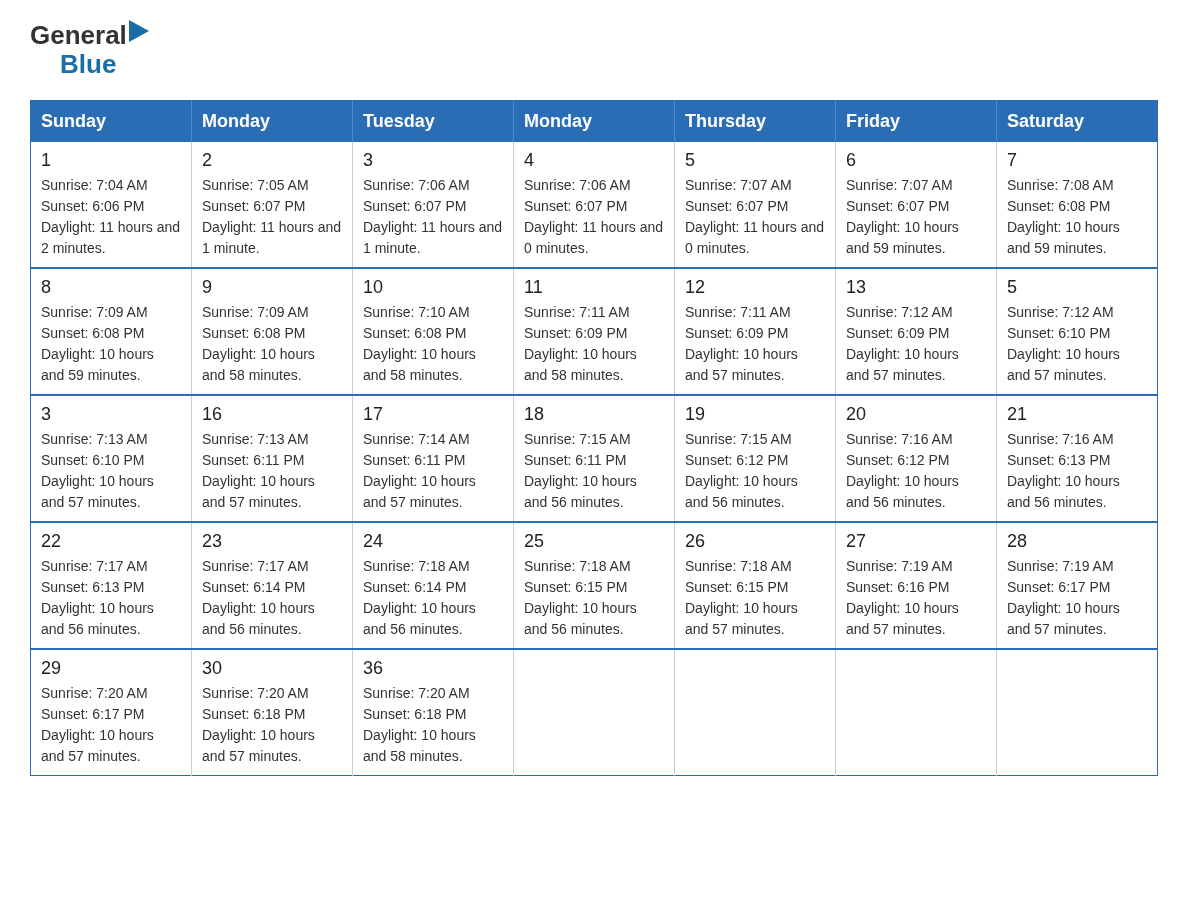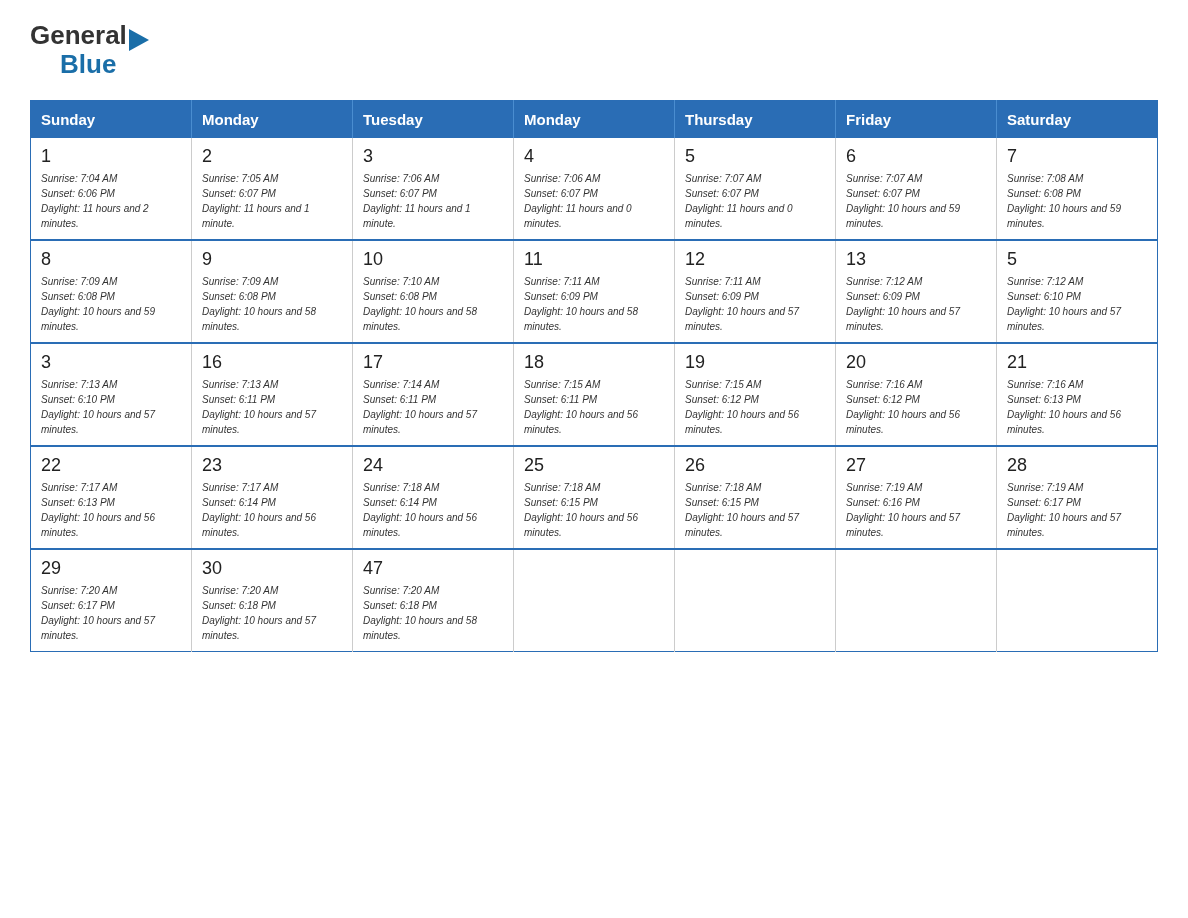--- a/index.html
+++ b/index.html
@@ -39,21 +39,21 @@
     table {
       width: 100%;
       border-collapse: collapse;
       border: 1px solid #2a6db5;
     }
     thead tr {
       background-color: #2a6db5;
     }
     thead th {
       color: #fff;
-      font-size: 15px;
+      font-size: 18px;
       font-weight: bold;
       padding: 10px 10px;
       text-align: left;
       border-right: 1px solid #4a8dd0;
     }
     thead th:last-child { border-right: none; }
     tbody tr {
       border-bottom: 2px solid #2a6db5;
     }
     tbody tr:last-child { border-bottom: none; }
@@ -68,32 +68,31 @@
     }
     tbody td:last-child { border-right: none; }
     .day-num {
       font-size: 18px;
       font-weight: normal;
       color: #222;
       display: block;
       margin-bottom: 4px;
     }
     .day-info {
-      font-size: 10px;
+      font-size: 14px;
       color: #333;
       line-height: 1.5;
-      font-style: italic;
     }
   </style>
 </head>
 <body>
 
 <div class="header-area">
   <div class="logo">
-    <div style="display:flex; align-items:flex-end; gap:2px;">
+    <div style="display:flex; align-items:flex-start; gap:2px;">
       <span style="font-size:26px; font-weight:bold; color:#333; font-family:Arial, sans-serif;">General</span>
       <svg width="20" height="22" viewBox="0 0 20 22">
         <polygon points="0,0 20,11 0,22" fill="#1a6ea8"></polygon>
       </svg>
     </div>
     <div style="margin-top:-2px; margin-left:2px;">
       <span style="font-size:26px; font-weight:bold; color:#1a6ea8; font-family:Arial, sans-serif;margin-left:28px;">Blue</span>
     </div>
   </div>
   <div class="title-area">
@@ -238,21 +237,21 @@
       <tr>
         <td>
           <span class="day-num">29</span>
           <div class="day-info">Sunrise: 7:20 AM<br>Sunset: 6:17 PM<br>Daylight: 10 hours and 57 minutes.</div>
         </td>
         <td>
           <span class="day-num">30</span>
           <div class="day-info">Sunrise: 7:20 AM<br>Sunset: 6:18 PM<br>Daylight: 10 hours and 57 minutes.</div>
         </td>
         <td>
-          <span class="day-num">47</span>
+          <span class="day-num">36</span>
           <div class="day-info">Sunrise: 7:20 AM<br>Sunset: 6:18 PM<br>Daylight: 10 hours and 58 minutes.</div>
         </td>
         <td></td>
         <td></td>
         <td></td>
         <td></td>
       </tr>
     </tbody>
 </table>
 

